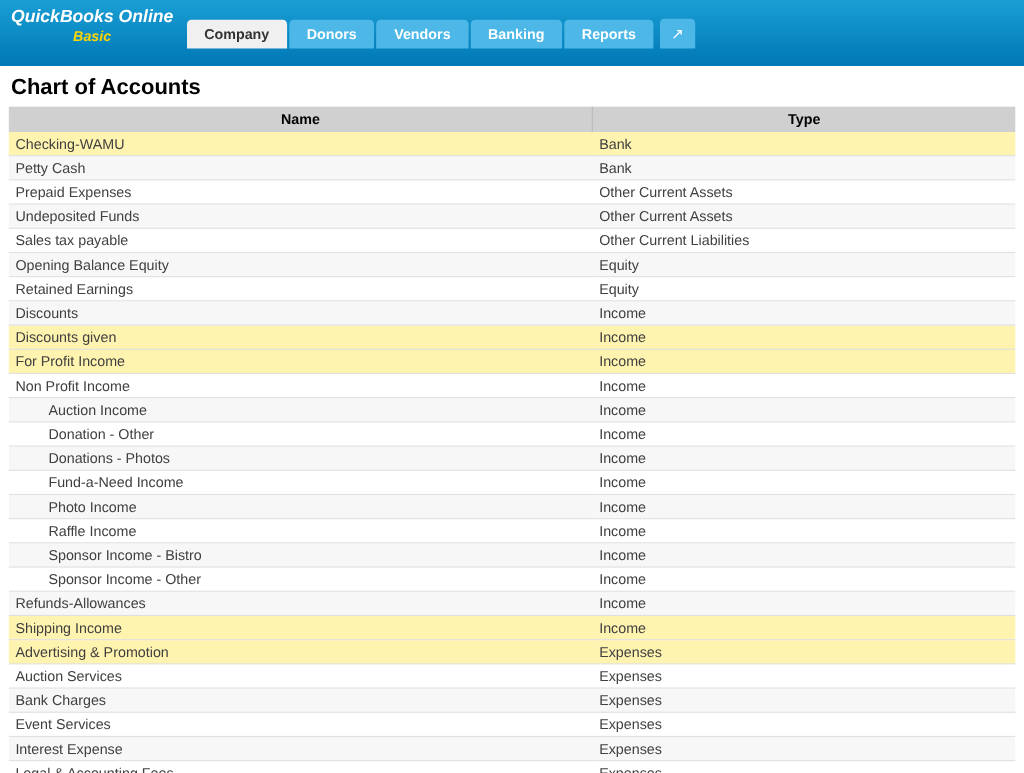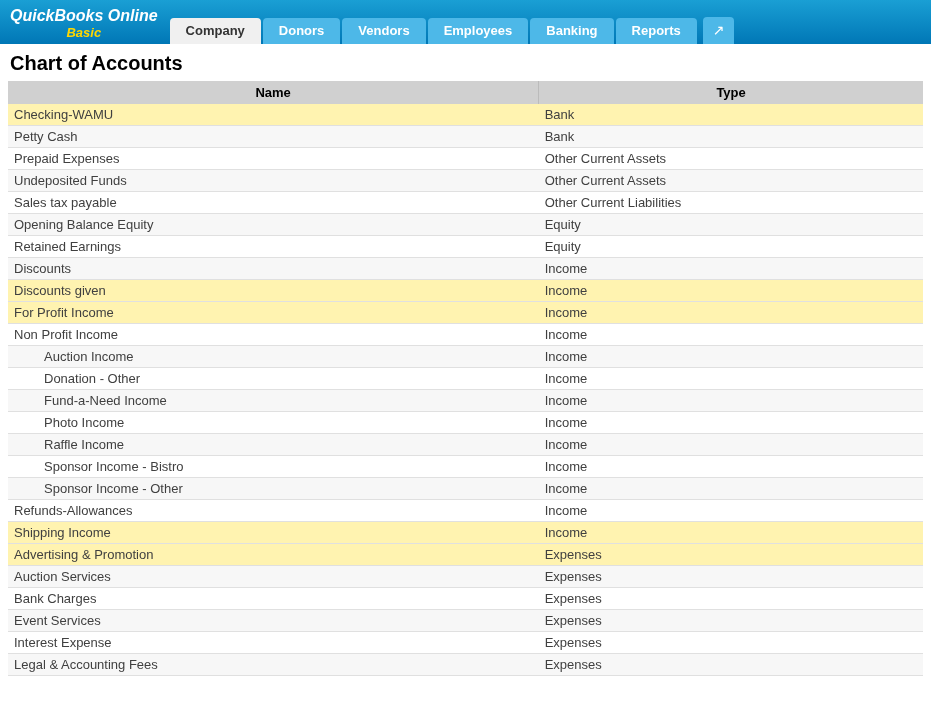--- a/index.html
+++ b/index.html
@@ -1,21 +1,21 @@
 <!DOCTYPE html>
 <html><head>
   <meta charset="utf-8">
   <style>
     * { margin: 0; padding: 0; box-sizing: border-box; }
     body { font-family: Arial, sans-serif; font-size: 13px; background: #fff; width: 931px; }
 
     
     .header {
       background: linear-gradient(180deg, #1a9fd4 0%, #0077b6 100%);
-      padding: 6px 10px 0 10px;
+      padding: 6px 10px 16px 10px;
       display: flex;
       align-items: flex-end;
       gap: 2px;
     }
     .logo-area {
       margin-right: 10px;
       padding-bottom: 4px;
     }
     .logo-title {
       color: #fff;
@@ -121,21 +121,20 @@
 <div class="header">
   <div class="logo-area">
     <div class="logo-title">QuickBooks Online</div>
     <div class="logo-subtitle">Basic</div>
   </div>
   <div class="nav-tabs">
 
   <button class="nav-tab active">Company</button>
       <button class="nav-tab">Donors</button>
       <button class="nav-tab">Vendors</button>
-      <button class="nav-tab">Employees</button>
       <button class="nav-tab">Banking</button>
       <button class="nav-tab">Reports</button>
       <button class="nav-arrow">↗</button>
     </div>
 </div>
 
 <div class="page-title">Chart of Accounts</div>
 
 <div class="table-container">
   <table>
@@ -193,20 +192,24 @@
         </tr>
         <tr>
           <td class="indent1">Auction Income</td>
           <td>Income</td>
         </tr>
         <tr>
           <td class="indent1">Donation - Other</td>
           <td>Income</td>
         </tr>
         <tr>
+          <td class="indent1">Donations - Photos</td>
+          <td>Income</td>
+        </tr>
+        <tr>
           <td class="indent1">Fund-a-Need Income</td>
           <td>Income</td>
         </tr>
         <tr>
           <td class="indent1">Photo Income</td>
           <td>Income</td>
         </tr>
         <tr>
           <td class="indent1">Raffle Income</td>
           <td>Income</td>

